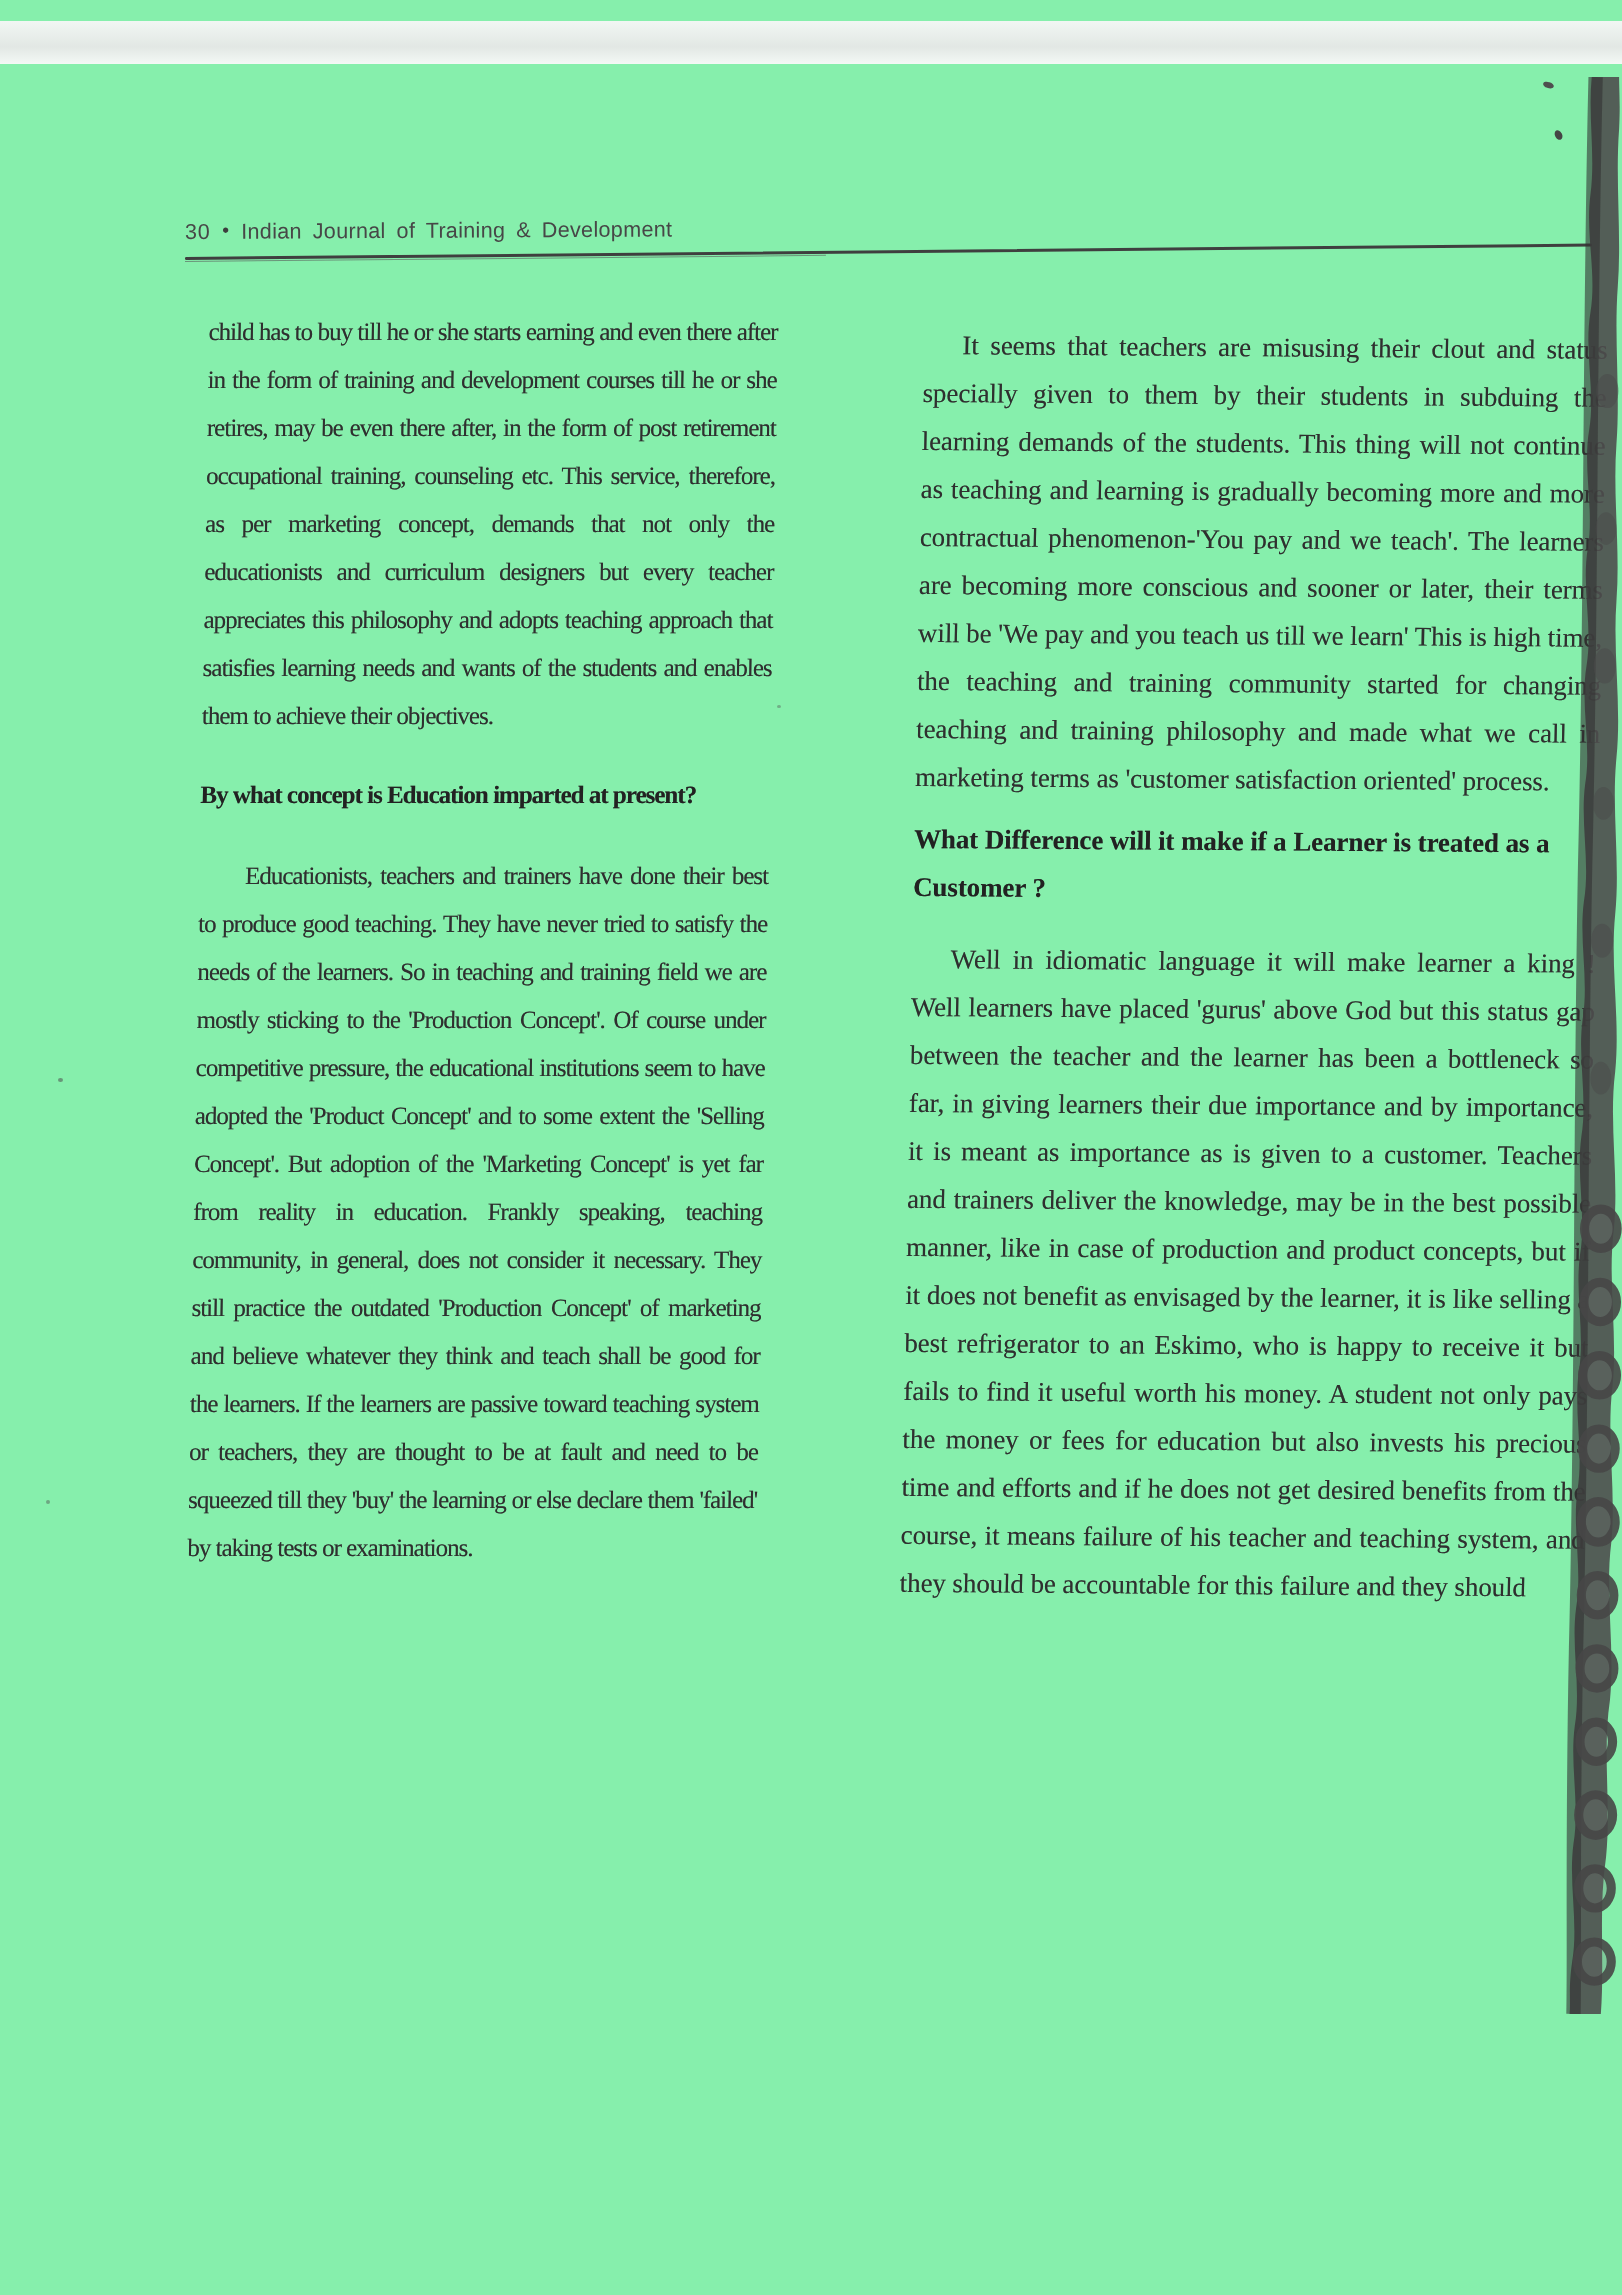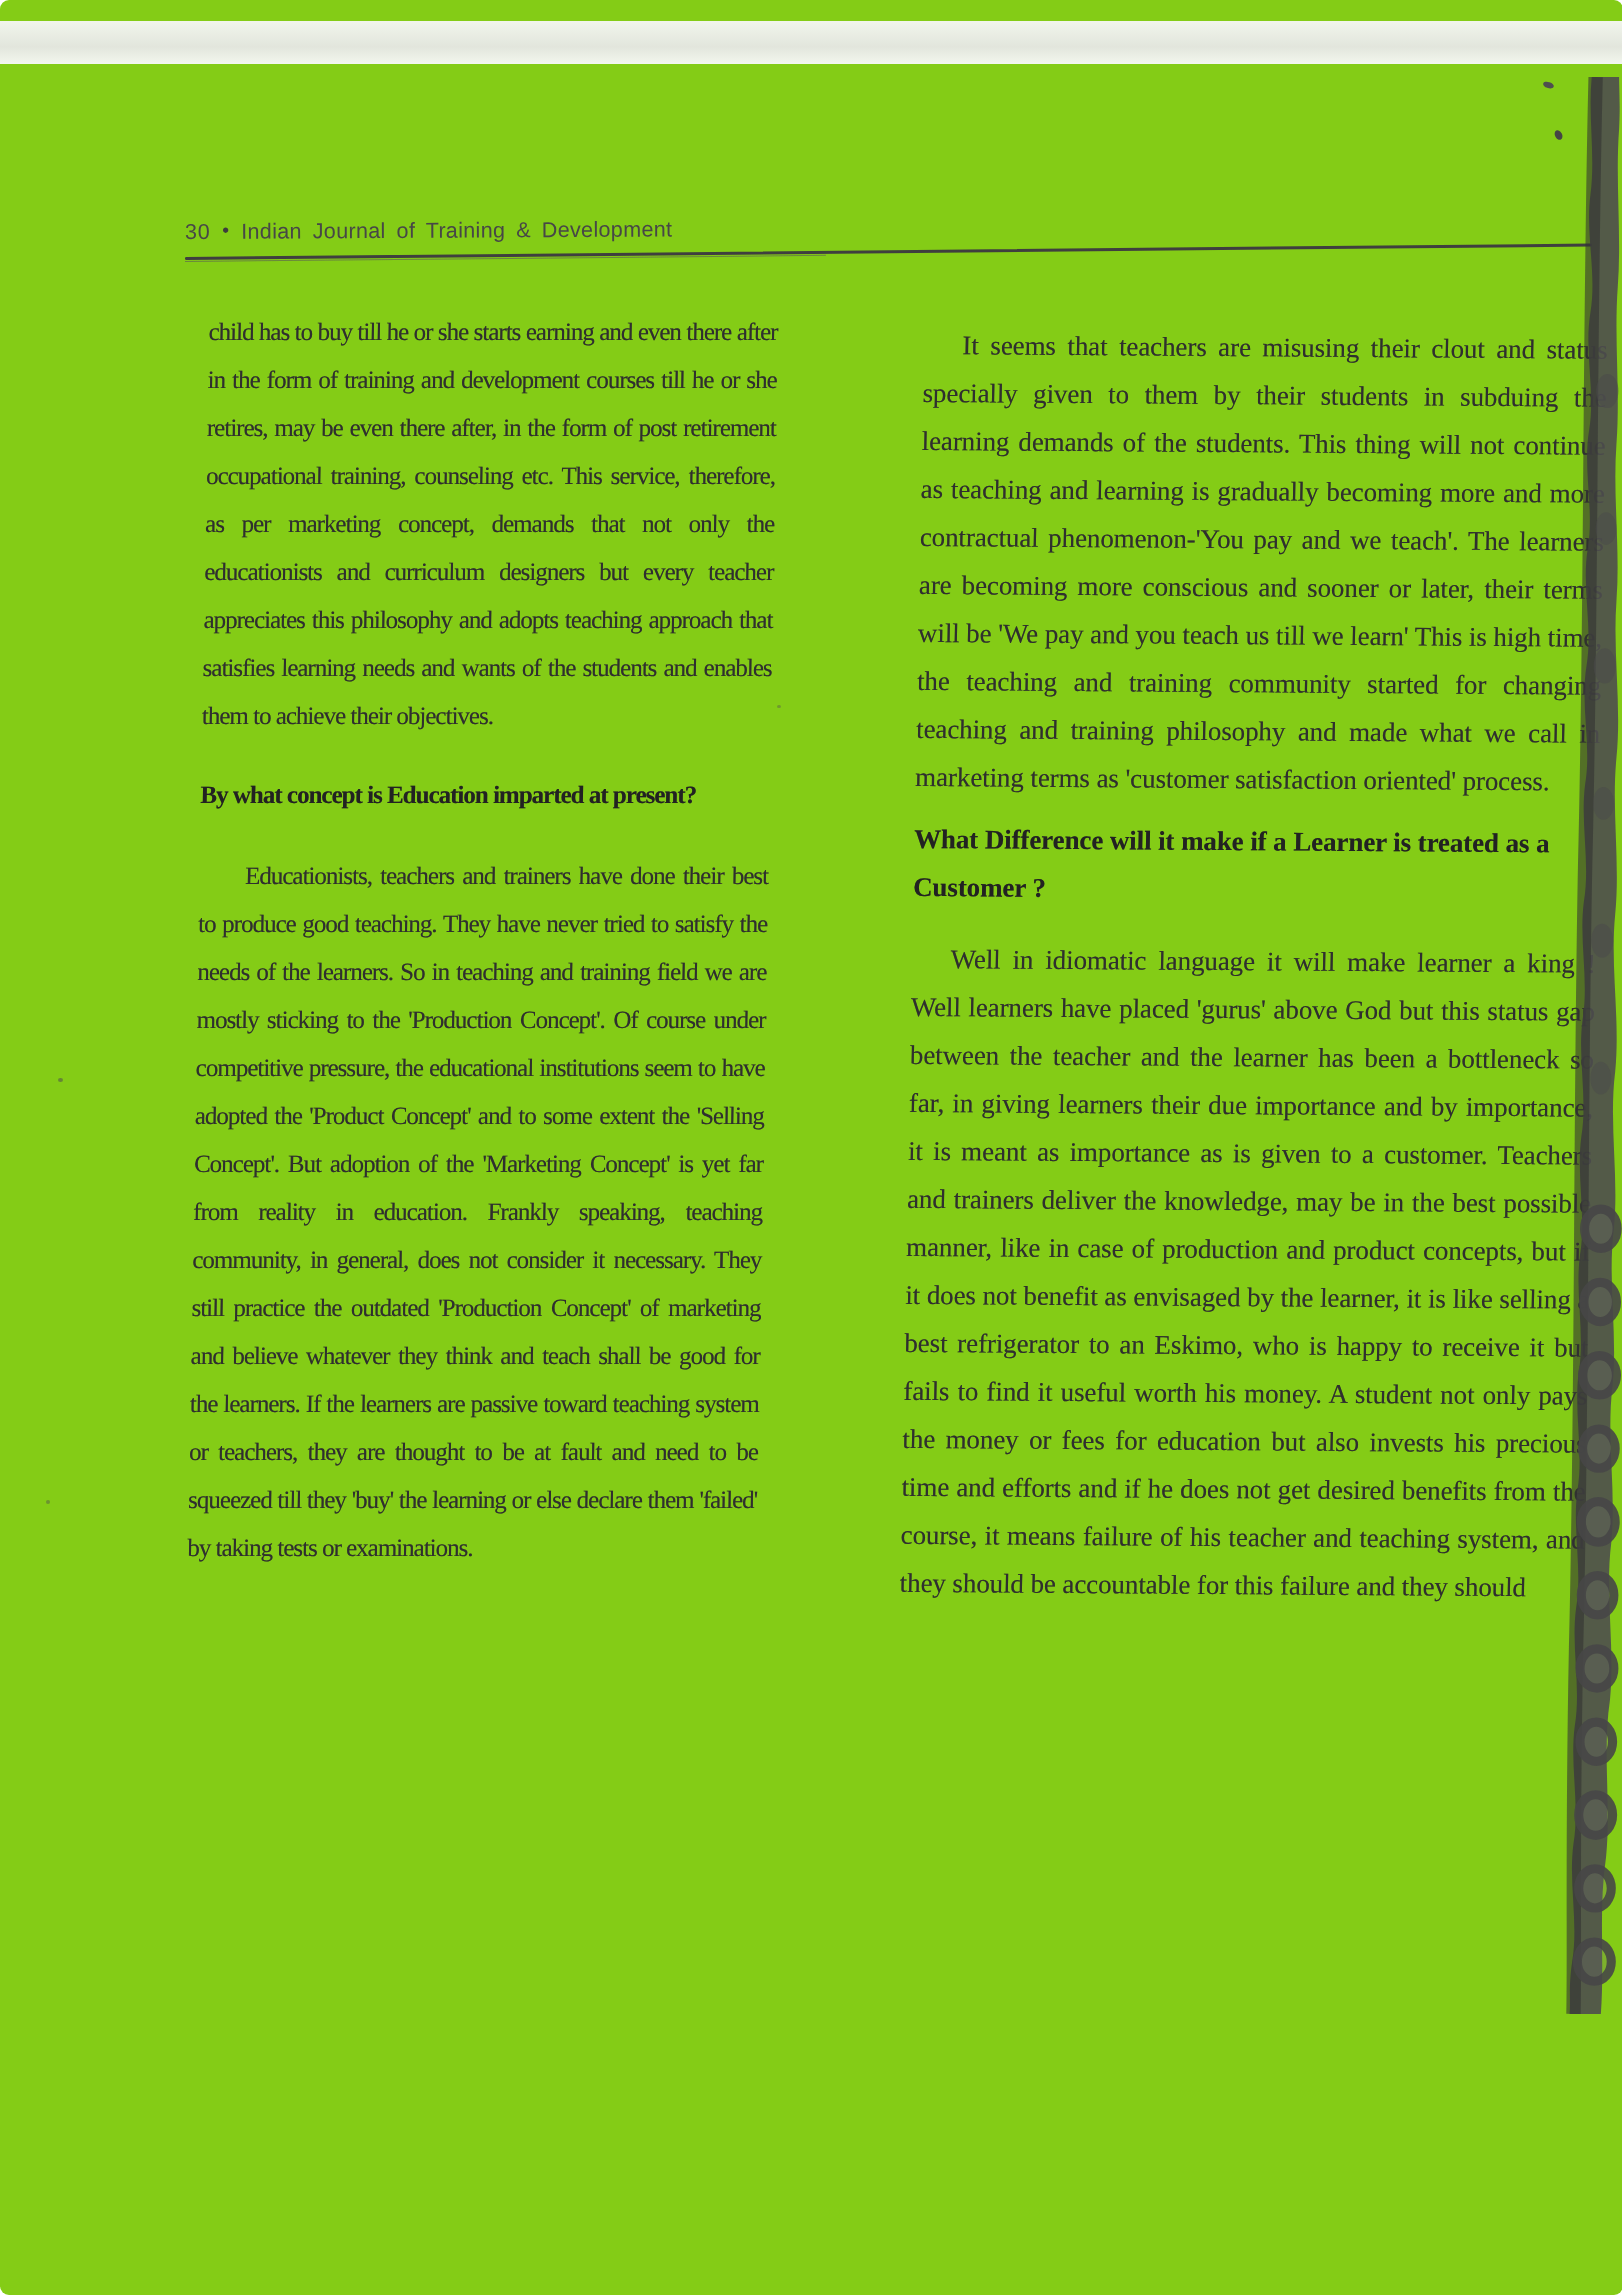--- a/index.html
+++ b/index.html
@@ -5,22 +5,21 @@
   html,body{margin:0;padding:0;}
   body{
     width:1623px;height:2295px;
     background:#ffffff;
     font-family:"Liberation Serif", serif;
     overflow:hidden;
     position:relative;
   }
   .page{
     position:absolute;inset:0;
-    background:#84cc16;
-    border-radius:9px;
+    background:#86efac;
   }
   
   .scan-band{
     position:absolute;top:21px;left:0;width:1623px;height:43px;
     background:linear-gradient(180deg,#f7f7f7 0%,#ebebeb 45%,#e7e7e7 60%,#f9f9f9 100%);
     opacity:.95;
   }
   
   .header{
     position:absolute;top:219px;left:185px;

